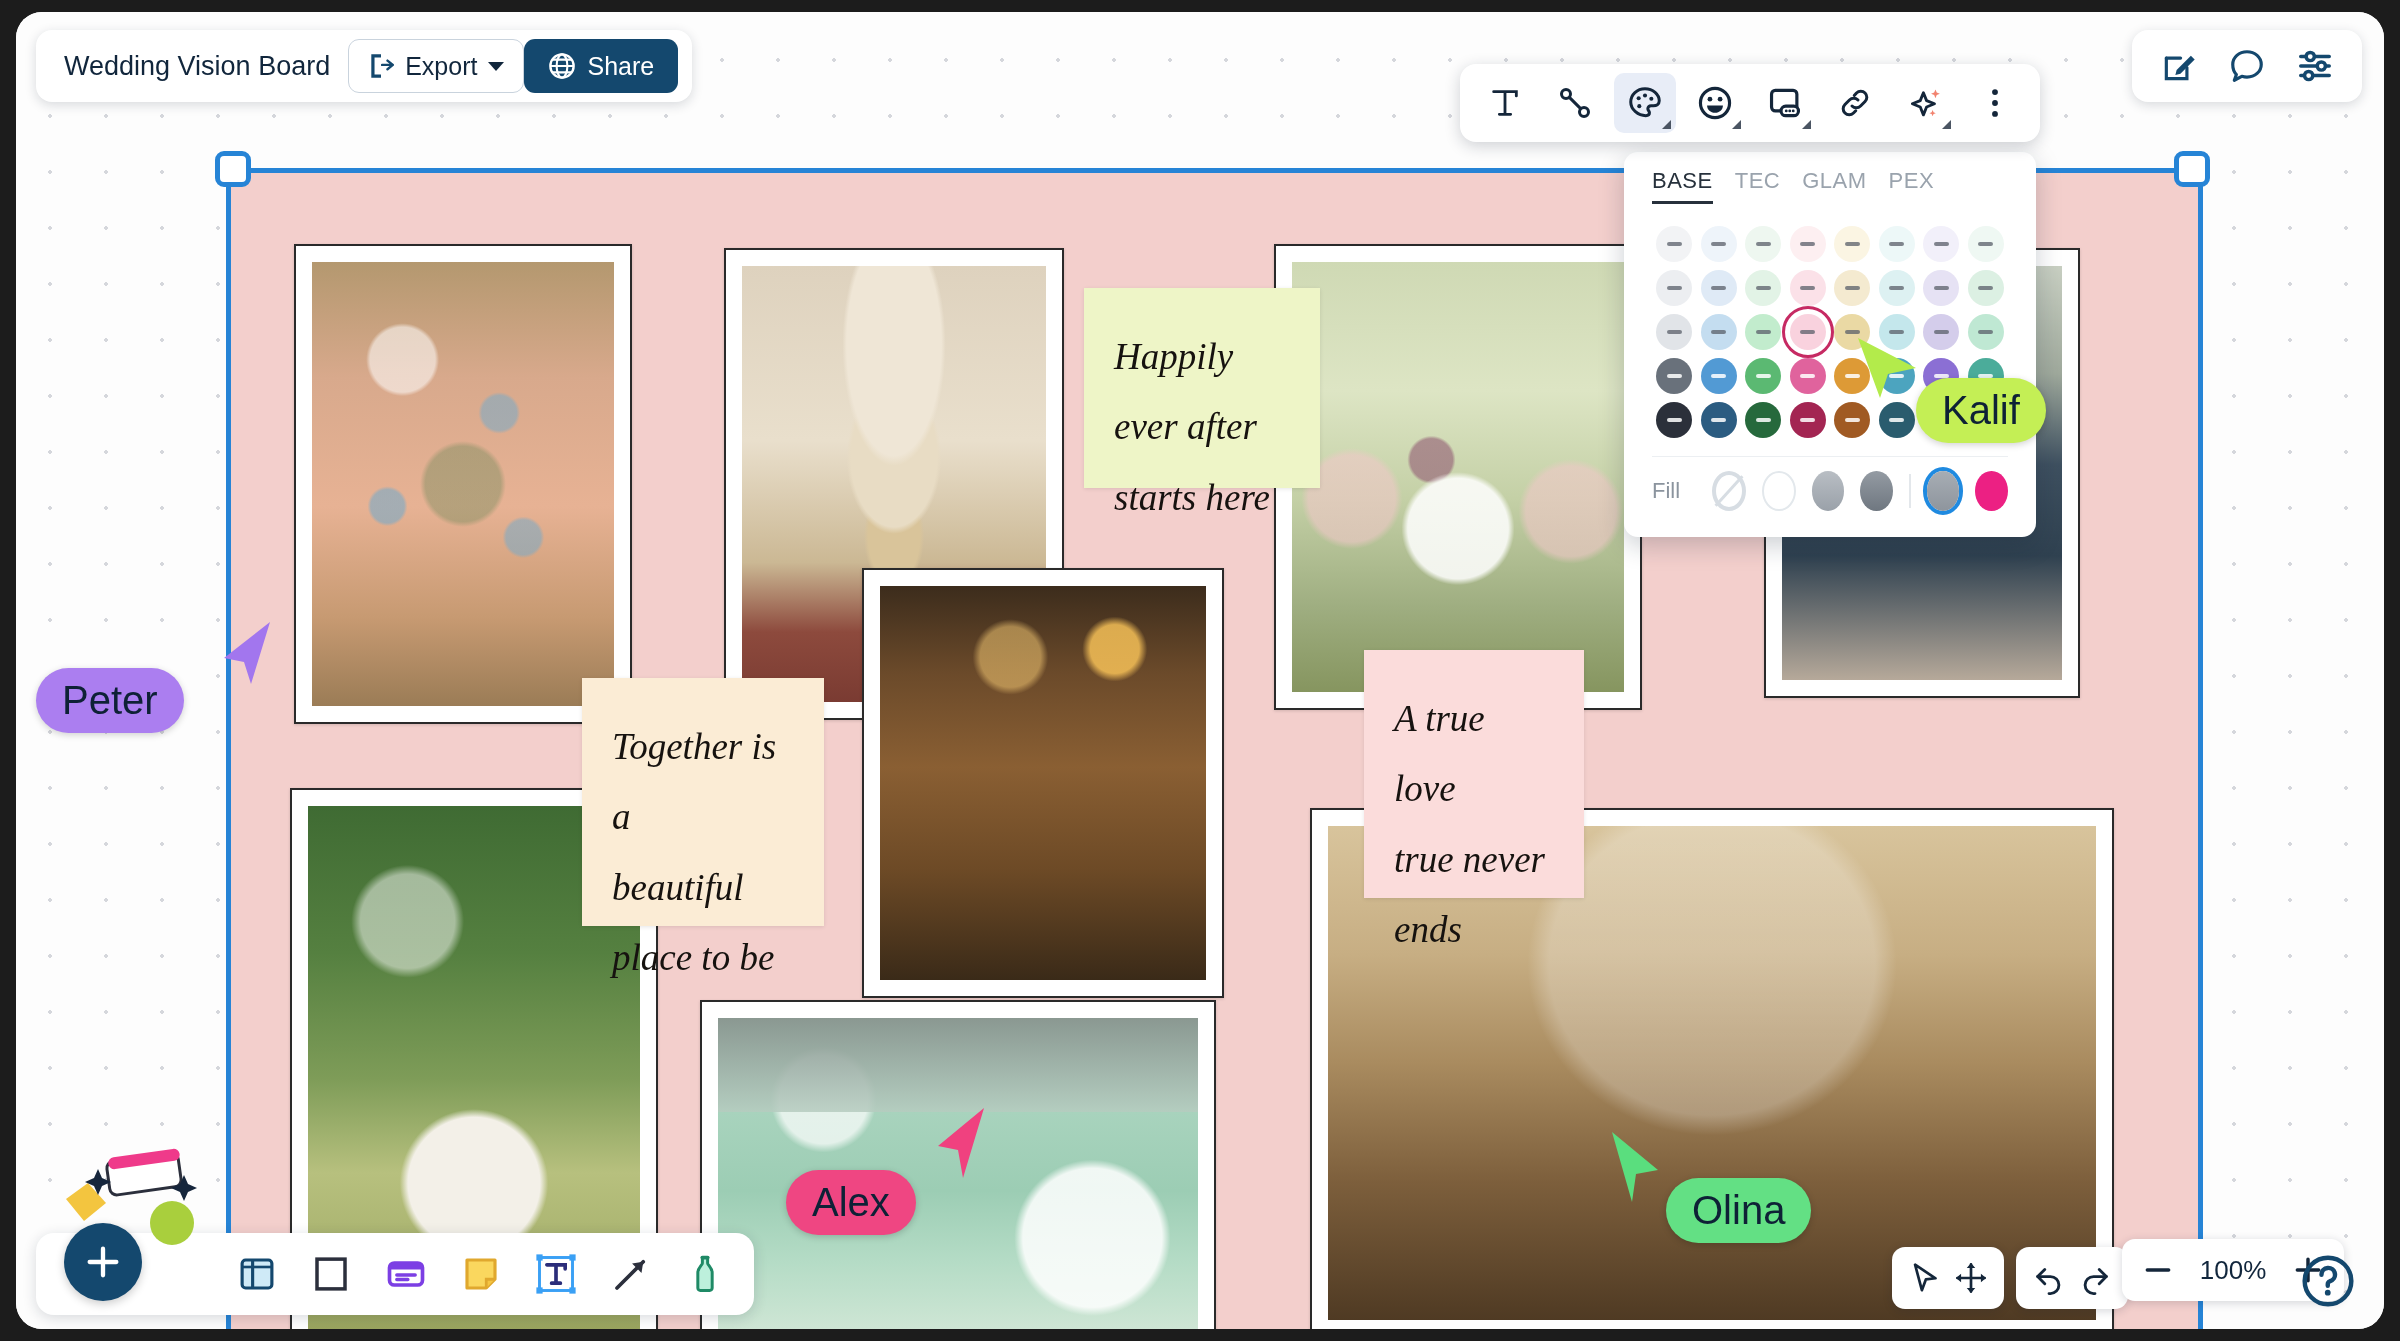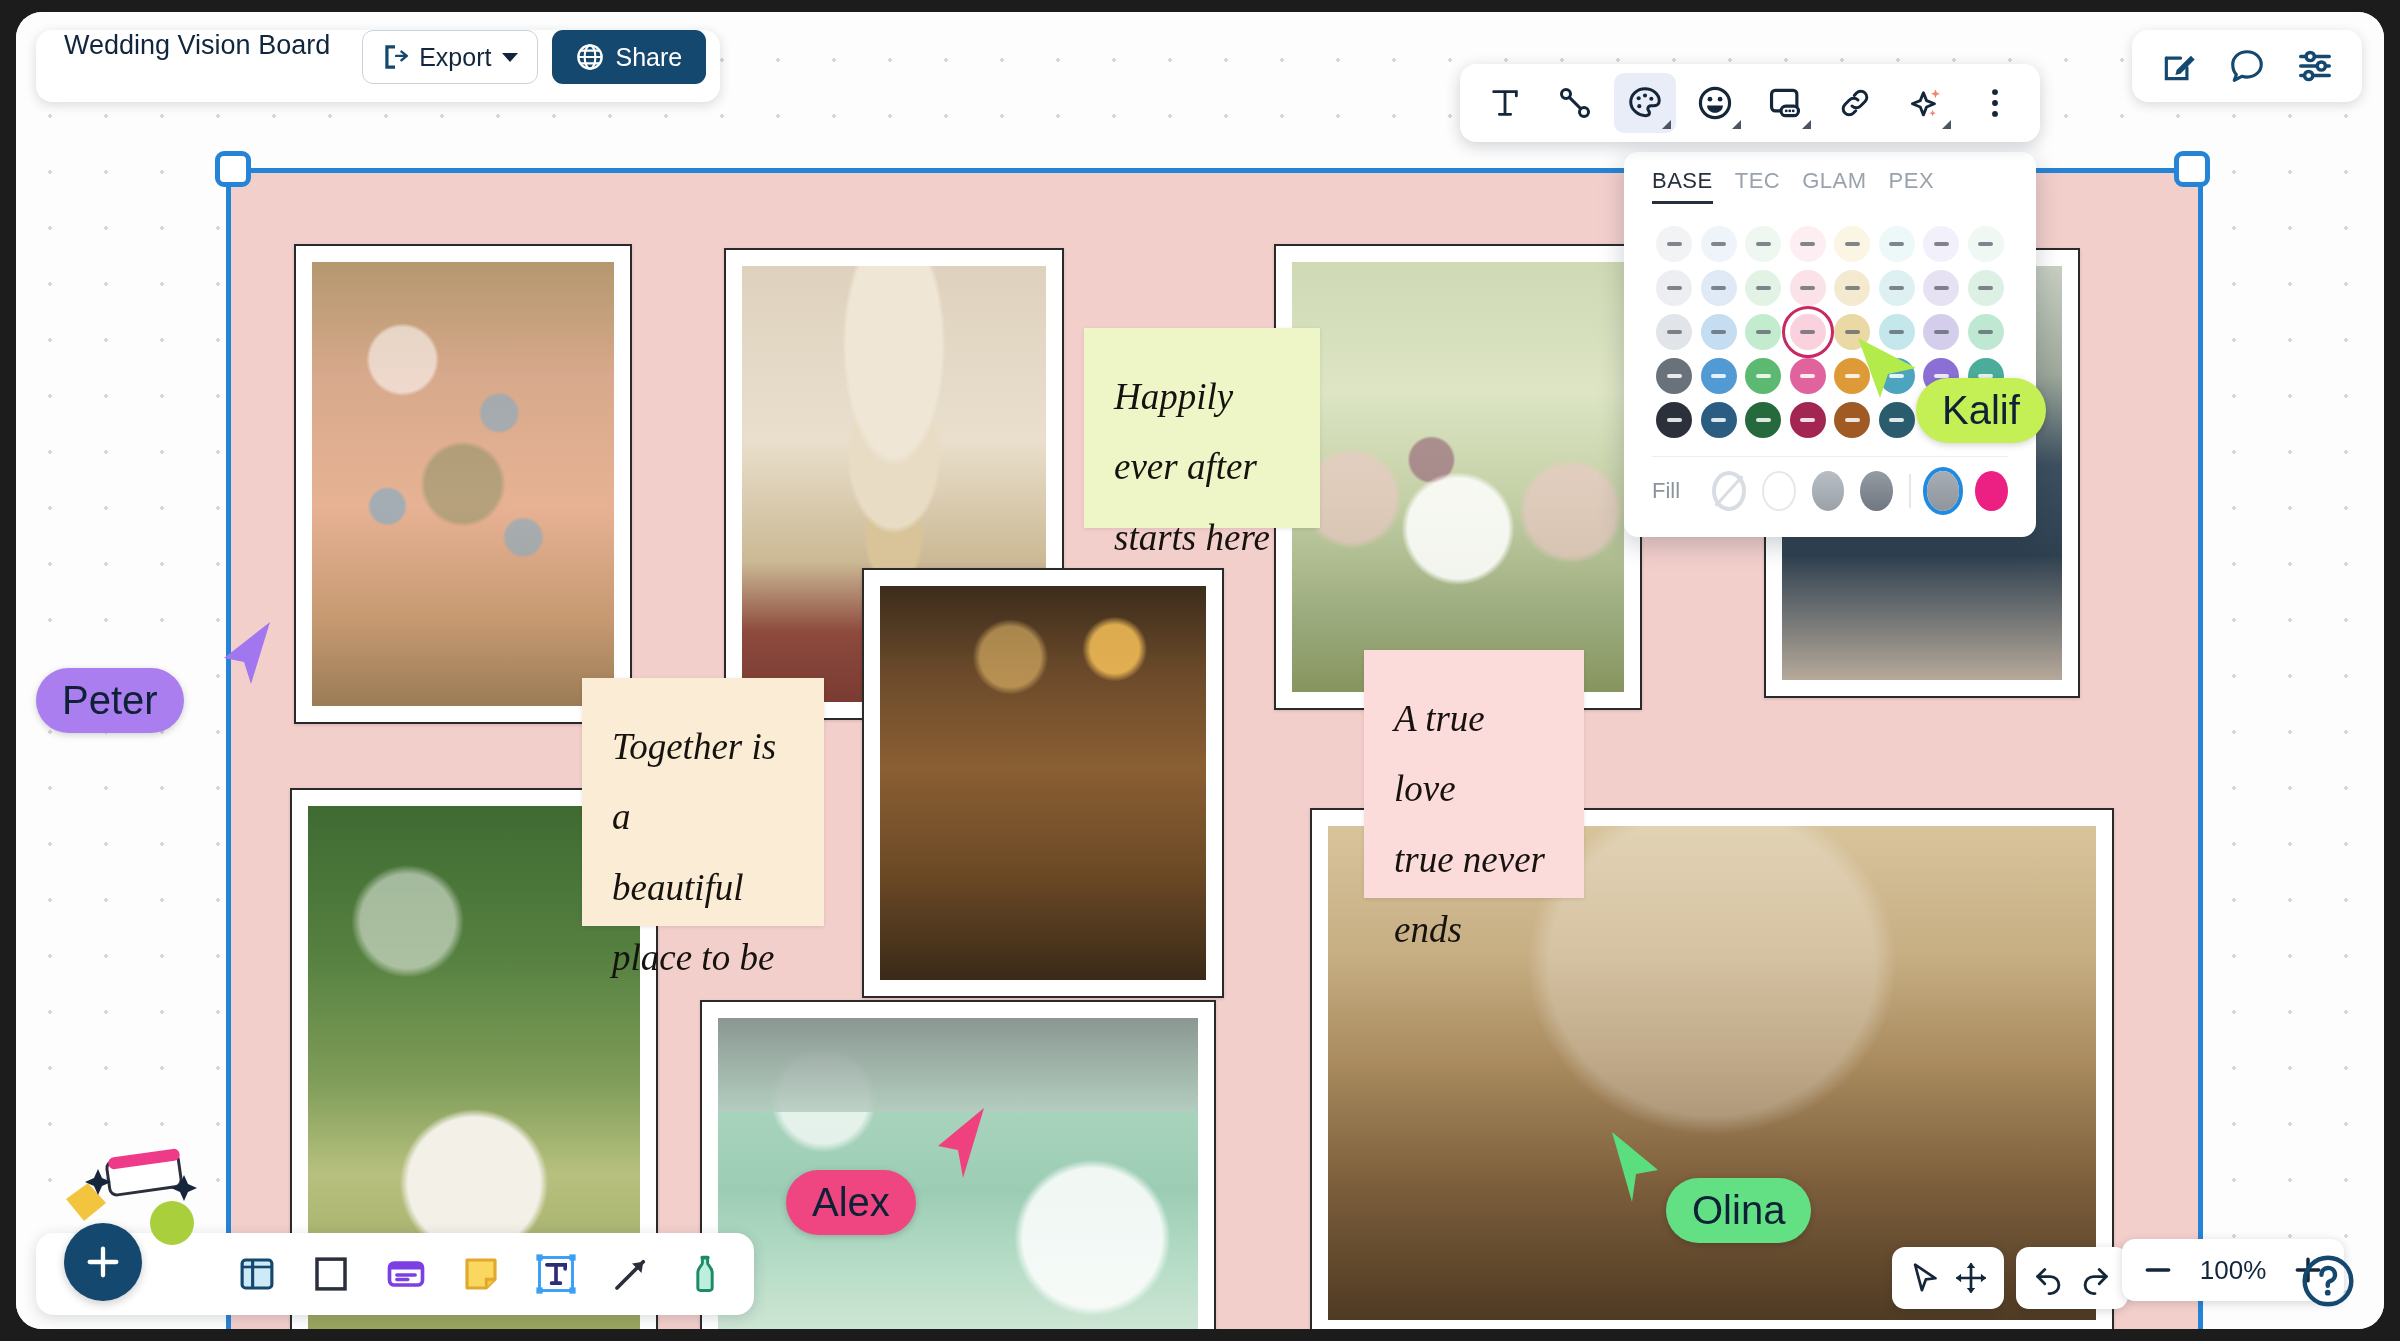--- a/index.html
+++ b/index.html
@@ -126,21 +126,21 @@
     color:#16120f; line-height:1.9; font-size:37px;
     box-shadow:0 1px 4px rgba(0,0,0,.10);
   }
   .sticky span { display:block; }
 
   
   #titlebar {
     position:absolute; left:20px; top:18px;
     height:72px; background:#fff; border-radius:16px;
     box-shadow:0 3px 12px rgba(20,30,50,.16);
-    display:flex; padding:0 14px 0 28px; gap:14px;
+    display:flex; align-items:center; padding:0 14px 0 28px; 
   }
   #board-title { font-size:27px; color:#11263c; white-space:nowrap; margin-right:18px; }
   .btn {
     display:flex; align-items:center; gap:11px; height:54px;
     border-radius:11px; font-size:25px; cursor:pointer; user-select:none;
   }
   #export-btn { border:1.6px solid #c9d3dd; color:#11263c; background:#fff; padding:0 19px; }
   #share-btn { background:#14486e; color:#fff; padding:0 24px; }
   .caret { width:0;height:0;border-left:8px solid transparent;border-right:8px solid transparent;border-top:9px solid #11263c; }
 
@@ -284,21 +284,21 @@
     <div class="frame" style="left:684px;top:988px;width:516px;height:350px;">
       <div class="ph ph-car">
         <div class="ph-car-topband"></div>
       </div>
     </div>
 
     <div class="frame" style="left:1294px;top:796px;width:804px;height:530px;">
       <div class="ph ph-group"></div>
     </div>
 
-    <div class="sticky" style="left:1068px;top:276px;width:236px;height:200px;background:#eef5c7;margin-top:40px;">
+    <div class="sticky" style="left:1068px;top:276px;width:236px;height:200px;background:#eef5c7;">
       <span>Happily</span>
       <span>ever after</span>
       <span>starts here</span>
     </div>
 
     <div class="sticky" style="left:566px;top:666px;width:242px;height:248px;background:#fbecd5;">
       <span>Together is a</span>
       <span>beautiful</span>
       <span>place to be</span>
     </div>

